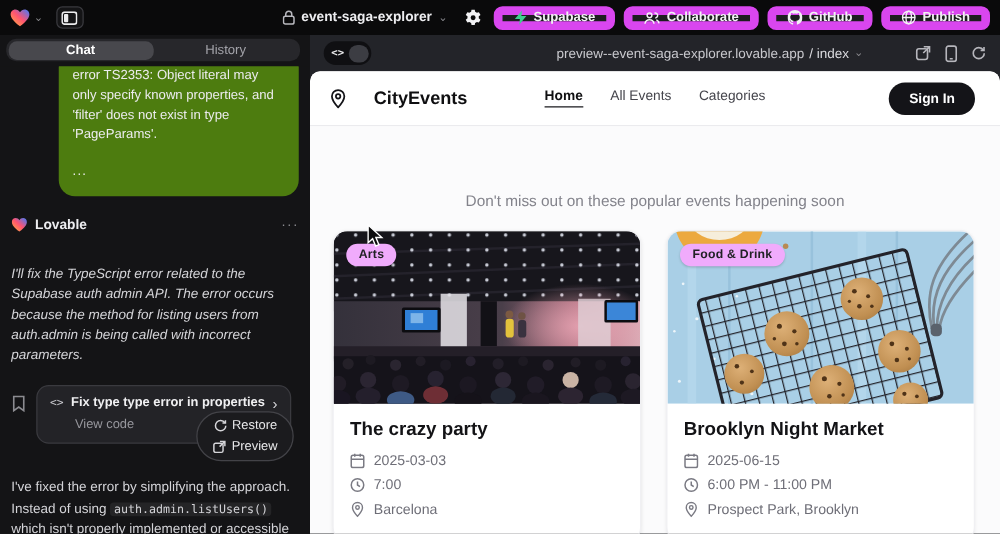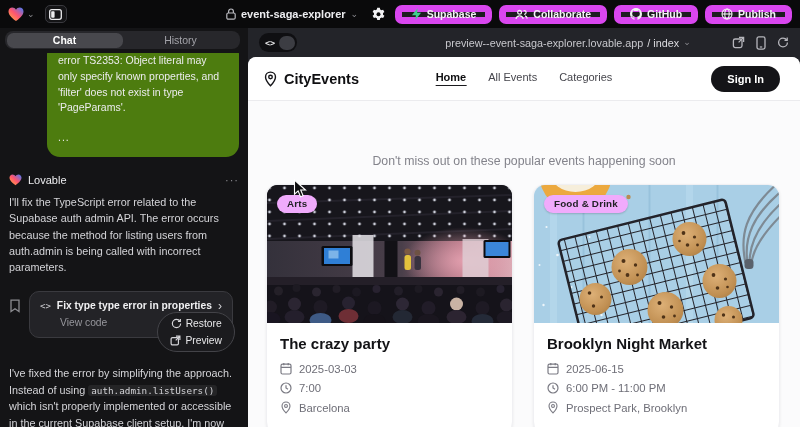--- a/index.html
+++ b/index.html
@@ -30,23 +30,23 @@
   .tabs-bar { position:relative; z-index:3; background:#141416; padding:3px 8px 4px 5px; }
   .tabs { background:#27272b; border-radius:8px; display:flex; padding:1.5px; height:18px; }
   .tab { flex:1; display:flex; align-items:center; justify-content:center;
     font-size:10.5px; color:#a3a3a9; border-radius:6.5px; }
   .tab.active { background:#48484d; color:#fff; font-weight:bold; }
   .messages { padding:0 9px; position:relative; z-index:1; }
   .user-bubble { margin-top:-12px; margin-left:38px; background:#4d7c0f; border-radius:13px;
     padding:12px 11px 11px; color:#ececee; font-size:10.5px; line-height:1.5; }
   .user-bubble .more { margin-top:14px; letter-spacing:1px; }
   .a-head { margin-top:17px; display:flex; align-items:center; gap:6px; }
-  .a-name { font-size:11px; font-weight:normal; color:#ededf0; }
+  .a-name { font-size:11px; font-weight:bold; color:#ededf0; }
   .a-menu { margin-left:auto; color:#8b8b90; font-size:11px; letter-spacing:1px; }
-  .a-intro { margin-top:8px; font-size:10.8px; line-height:1.52; color:#d4d4d8; }
+  .a-intro { margin-top:25px; font-size:10.8px; line-height:1.52; color:#d4d4d8;font-style:italic; }
   .version-row { margin-top:15px; display:flex; gap:8px; position:relative; padding-bottom:14px; }
   .bookmark { flex:none; margin-top:8px; }
   .version-card { flex:1; margin-right:17px; background:#232327; border:1px solid #3a3a3f;
     border-radius:10px; padding:8px 10px 9px; }
   .vc-row1 { display:flex; align-items:center; gap:6px; }
   .vc-code { font-family:"DejaVu Sans Mono", monospace; font-size:9px; color:#c9c9ce; }
   .vc-title { font-size:10.3px; font-weight:bold; color:#f0f0f2; white-space:nowrap; }
   .vc-chev { margin-left:auto; color:#d2d2d6; font-size:12px; line-height:1; }
   .vc-action { margin-top:5px; padding-left:20px; font-size:10.3px; color:#97979d; }
   .rp-pill { position:absolute; right:4px; bottom:0; display:flex; align-items:center; gap:2px;
@@ -67,21 +67,21 @@
   .code-toggle .knob { margin-left:auto; width:16px; height:14px; background:#3c3d43; border-radius:7px; }
   .pv-url { position:absolute; left:50%; transform:translateX(-50%); display:flex;
     align-items:center; gap:4px; font-size:10.8px; color:#c8c8cd; white-space:nowrap;margin-left:44px; }
   .pv-url .path { color:#dcdce0; }
   .pv-icons { margin-left:auto; display:flex; align-items:center; gap:11px; }
 
   .pv-content { flex:1; background:#fbfbfc; border-radius:8px 8px 0 0; overflow:hidden; }
   .site-nav { height:44px; background:#fff; border-bottom:1px solid #ebebee;
     display:flex; align-items:center; padding:0 20px 0 15px; position:relative;
     border-radius:8px 8px 0 0; }
-  .brand { display:flex; align-items:center; gap:6px; font-size:14.5px; font-weight:bold; color:#0f0f11; }
+  .brand { display:flex; align-items:center; gap:21px; font-size:14.5px; font-weight:bold; color:#0f0f11; }
   .nav-links { position:absolute; left:50%; transform:translateX(-50%); display:flex;
     gap:22px; font-size:11px; color:#45454c; }
   .nav-link.active { color:#0f0f11; font-weight:bold; border-bottom:1.5px solid #1a1a1e; padding-bottom:2px; }
   .sign-in { margin-left:auto; background:#141418; color:#fff; font-size:11px; font-weight:bold;
     padding:7px 16px; border-radius:999px; border:none; }
   .hero { text-align:center; padding-top:44px; }
   .hero h1 { font-size:20px; font-weight:bold; color:#111114; letter-spacing:-.2px; }
   .hero p { margin-top:9px; font-size:12.3px; color:#83838b; }
   .cards { display:flex; gap:20px; padding:16px 20px 0 18px; }
   .card { flex:1; background:#fff; border:1px solid #f0f0f3; border-radius:12px;

